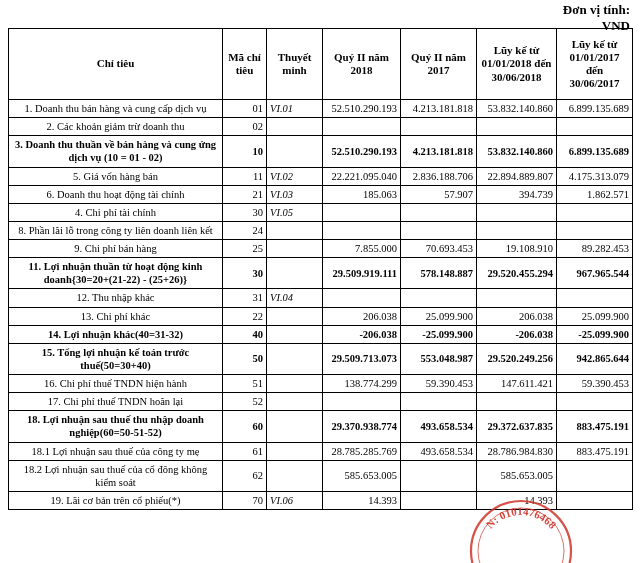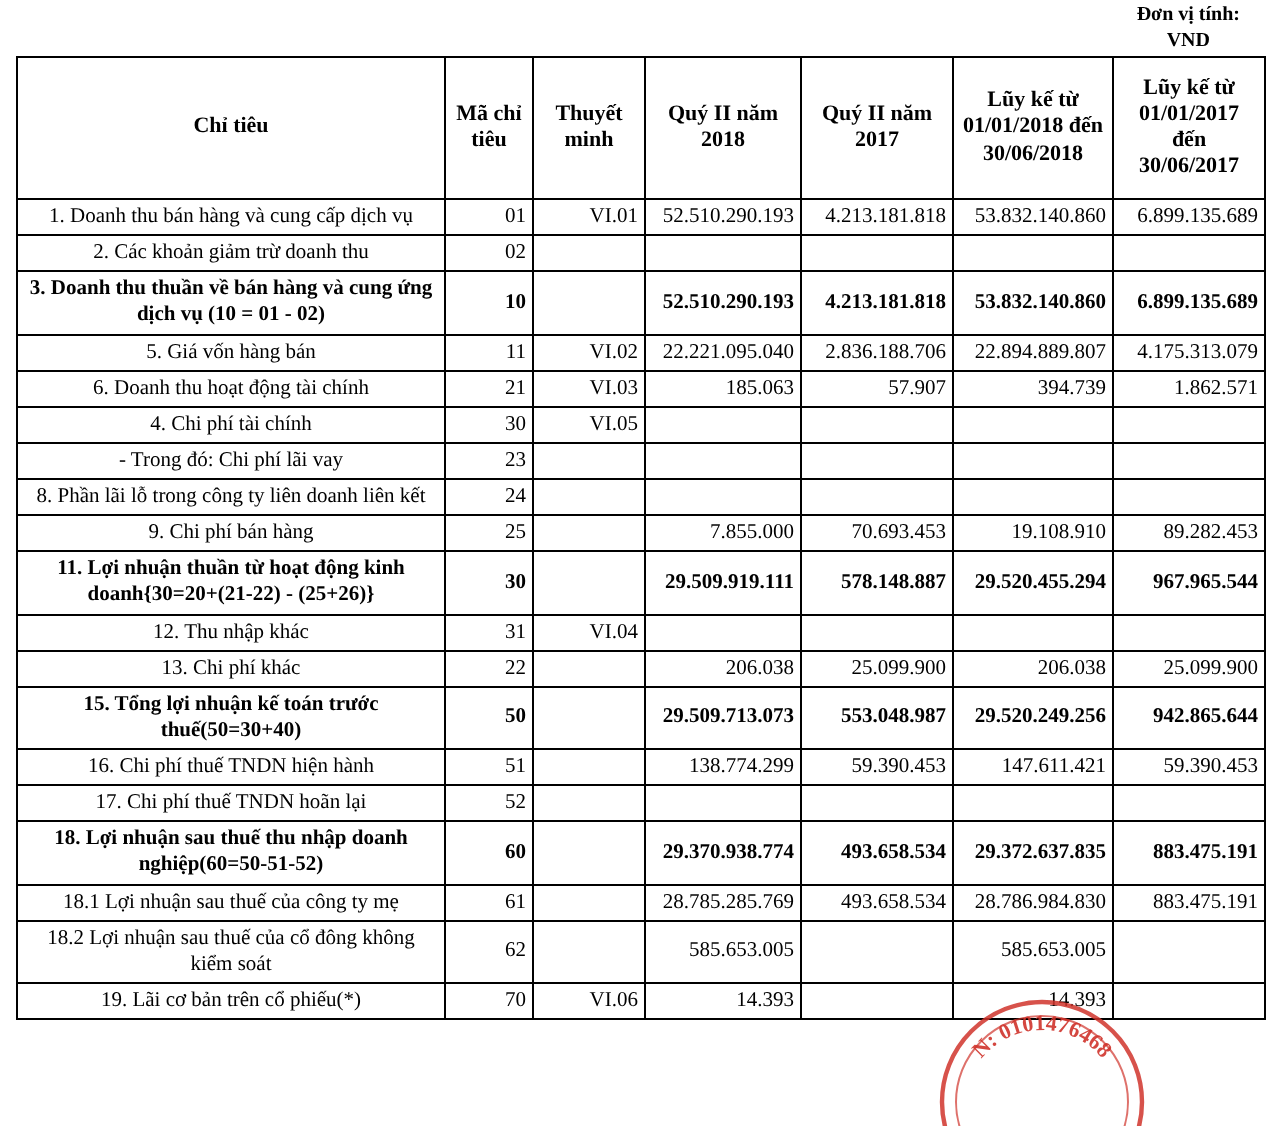--- a/index.html
+++ b/index.html
@@ -11,23 +11,23 @@
     width: 640px;
     height: 563px;
     font-family: "Liberation Serif", serif;
     color: #000000;
     position: relative;
     overflow: hidden;
   }
   .unit-block {
     position: absolute;
     top: 2px;
-    right: 20px;
-    text-align: center;
-    font-size: 10px;
+    right: 10px;
+    text-align: right;
+    font-size: 13px;
     font-weight: bold;
     line-height: 1.25;
   }
   .sheet {
     position: absolute;
     top: 28px;
     left: 8px;
     width: 624px;
   }
   table.fin {
@@ -57,21 +57,22 @@
   col.c-ly0   { width: 76px; }
 
   td.label {
     text-align: center;
     line-height: 1.25;
   }
   td.code {
     text-align: right;
   }
   td.note {
-    text-align: right;
+    text-align: left;
+    font-style: italic;
   }
   td.num {
     text-align: right;
     font-variant-numeric: tabular-nums;
   }
   tr.bold td {
     font-weight: bold;
   }
   .stamp {
     position: absolute;
@@ -162,29 +163,20 @@
         <tr>
           <td class="label">4. Chi phí tài chính</td>
           <td class="code">30</td>
           <td class="note">VI.05</td>
           <td class="num"></td>
           <td class="num"></td>
           <td class="num"></td>
           <td class="num"></td>
         </tr>
         <tr>
-          <td class="label">   - Trong đó: Chi phí lãi vay</td>
-          <td class="code">23</td>
-          <td class="note"></td>
-          <td class="num"></td>
-          <td class="num"></td>
-          <td class="num"></td>
-          <td class="num"></td>
-        </tr>
-        <tr>
           <td class="label">8. Phần lãi lỗ trong công ty liên doanh liên kết</td>
           <td class="code">24</td>
           <td class="note"></td>
           <td class="num"></td>
           <td class="num"></td>
           <td class="num"></td>
           <td class="num"></td>
         </tr>
         <tr>
           <td class="label">9. Chi phí bán hàng</td>
@@ -214,20 +206,29 @@
           <td class="num"></td>
         </tr>
         <tr>
           <td class="label">13. Chi phí khác</td>
           <td class="code">22</td>
           <td class="note"></td>
           <td class="num">206.038</td>
           <td class="num">25.099.900</td>
           <td class="num">206.038</td>
           <td class="num">25.099.900</td>
+        </tr>
+        <tr class="bold">
+          <td class="label">14. Lợi nhuận khác(40=31-32)</td>
+          <td class="code">40</td>
+          <td class="note"></td>
+          <td class="num">-206.038</td>
+          <td class="num">-25.099.900</td>
+          <td class="num">-206.038</td>
+          <td class="num">-25.099.900</td>
         </tr>
         <tr class="bold">
           <td class="label">15. Tổng lợi nhuận kế toán trước thuế(50=30+40)</td>
           <td class="code">50</td>
           <td class="note"></td>
           <td class="num">29.509.713.073</td>
           <td class="num">553.048.987</td>
           <td class="num">29.520.249.256</td>
           <td class="num">942.865.644</td>
         </tr>

